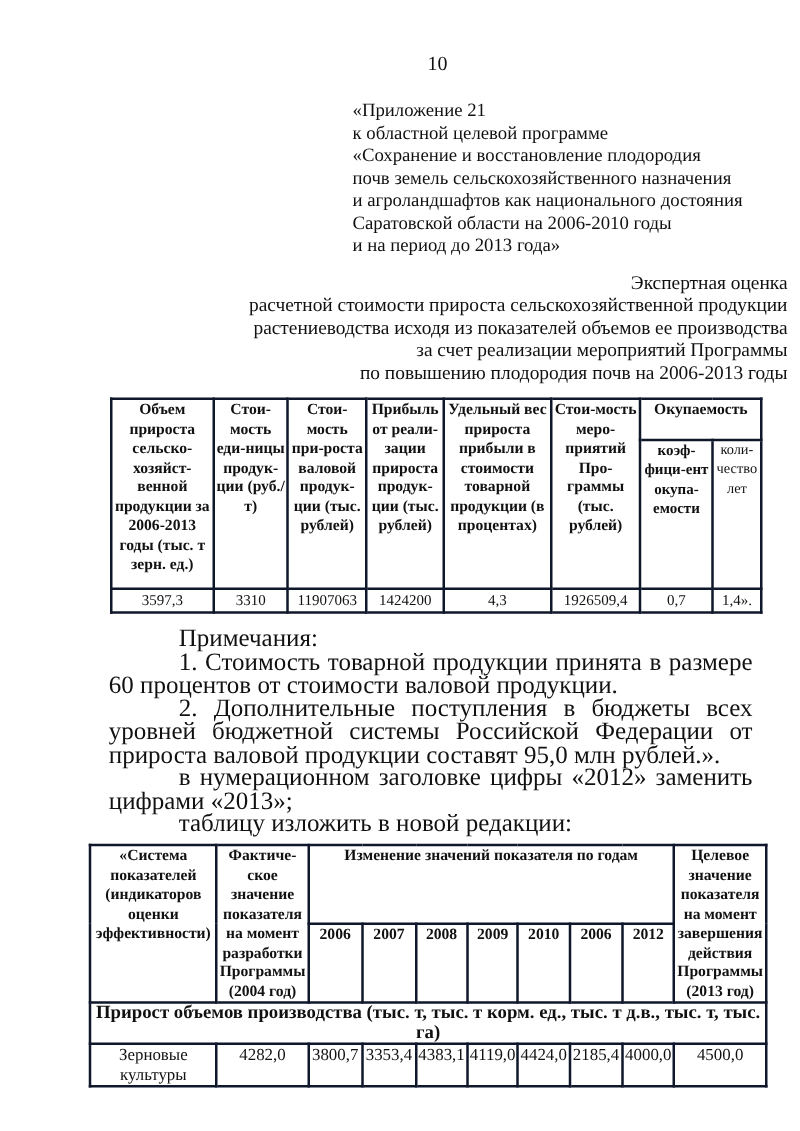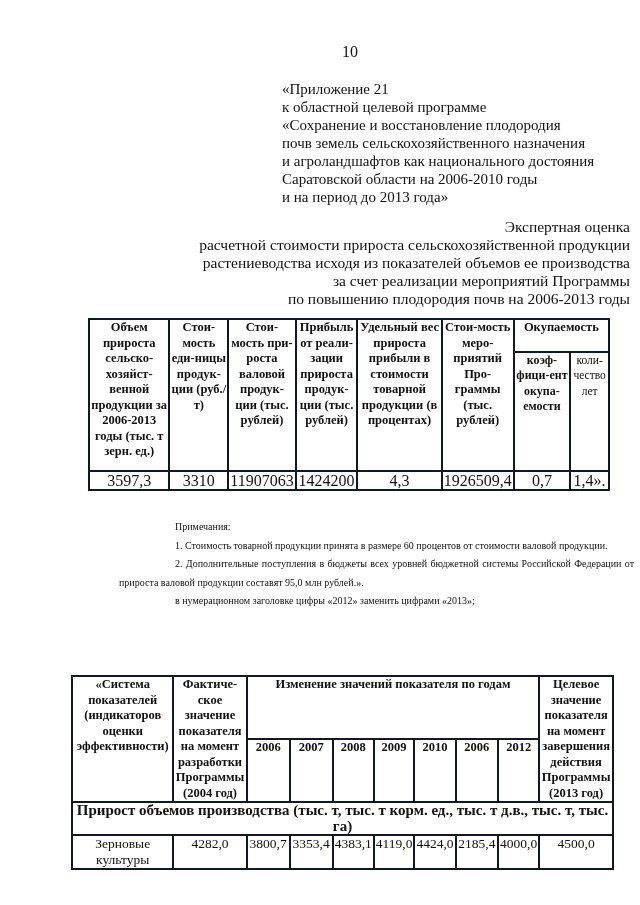--- a/index.html
+++ b/index.html
@@ -9,22 +9,22 @@
     position: relative; overflow: hidden;
   }
   .abs { position: absolute; }
   .page-num { left: 0; width: 700px; top: 43px; text-align: center; font-size: 16px; }
   .appendix { left: 282px; top: 80px; font-size: 15px; line-height: 18px; white-space: nowrap; }
   .title { left: 90px; width: 540px; top: 218px; text-align: right; font-weight: normal; font-size: 15.5px; line-height: 18px; white-space: nowrap; }
   table { border-collapse: collapse; position: absolute; font-family: "Liberation Serif", serif; }
   td, th { border: 2px solid #0f172a; padding: 0 1px; vertical-align: top; text-align: center; margin-left: 23px; }
   .t1 { left: 88px; top: 318px; width: 522px; font-size: 12.5px; line-height: 15.5px; }
   .t1 th { font-weight: bold; }
-  .t1 td { font-size: 16px; line-height: 17px; font-weight: normal; }
-  .notes { left: 87px; top: 518px; width: 515px; font-size: 10px; line-height: 18.5px; margin-left: 32px; }
+  .t1 td { font-size: 12px; line-height: 17px; font-weight: normal; }
+  .notes { left: 87px; top: 502px; width: 515px; font-size: 20px; line-height: 18.5px; }
   .notes p { margin: 0; text-align: justify; }
   .notes .ind { text-indent: 56px; }
   .t2 { left: 71px; top: 675px; width: 543px; font-size: 12.5px; line-height: 15.5px; }
   .t2 th { font-weight: bold; }
   .t2 td { font-size: 13.5px; line-height: 16px; }
   .t2 td.left { text-align: center; }
   .section-row th { text-align: center; font-size: 15px; }
 </style>
 </head>
 <body>
@@ -85,20 +85,21 @@
     <td>1,4».</td>
   </tr>
 </tbody>
   </table>
 
 <div class="abs notes">
   <p class="ind">Примечания:</p>
   <p class="ind">1. Стоимость товарной продукции принята в размере 60 процентов от стоимости валовой продукции.</p>
   <p class="ind">2. Дополнительные поступления в бюджеты всех уровней бюджетной системы Российской Федерации от прироста валовой продукции составят 95,0 млн рублей.».</p>
   <p class="ind">в нумерационном заголовке цифры «2012» заменить цифрами «2013»;</p>
+  <p class="ind">таблицу изложить в новой редакции:</p>
 </div>
 
 <table class="t2">
   <colgroup>
     <col style="width:107px">
       <col style="width:74px">
     <col style="width:45px">
       <col style="width:45px">
       <col style="width:41px">
       <col style="width:36px">

